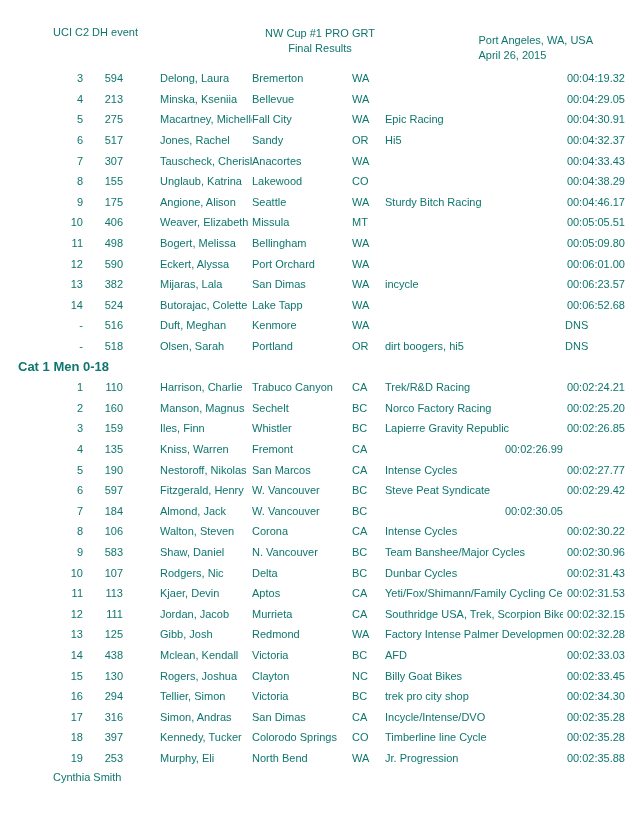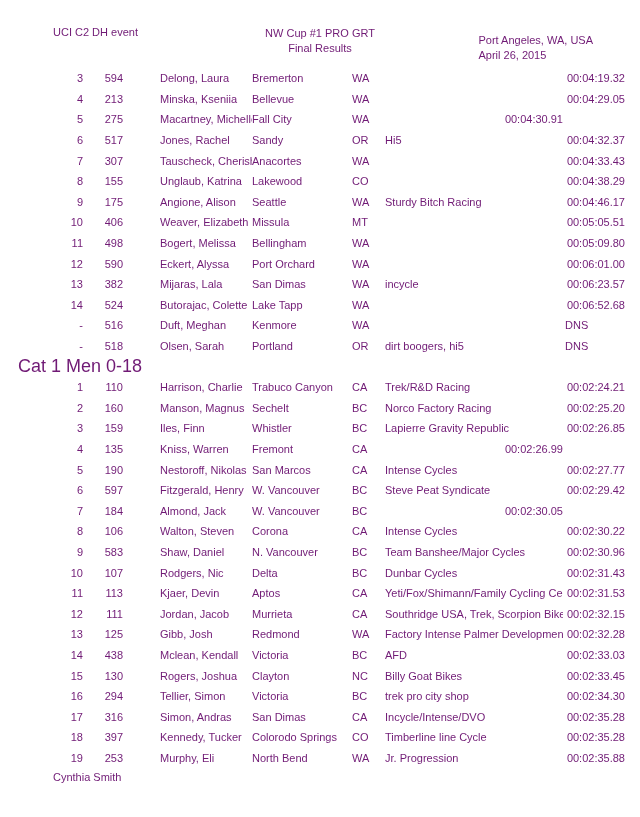--- a/index.html
+++ b/index.html
@@ -1,21 +1,21 @@
 <!DOCTYPE html>
 <html><head>
 <meta charset="utf-8">
 <style>
   html, body { margin: 0; padding: 0; background: #ffffff; }
   .page {
     position: relative;
     width: 640px;
     height: 817px;
     background: #ffffff;
-    color: #701a75;
+    color: #0f766e;
     font-family: "Liberation Sans", sans-serif;
     overflow: hidden;
   }
   
   header { position: relative; height: 68px; font-size: 11px; }
   .h-left   { position: absolute; left: 53px; top: 26px; white-space: nowrap; }
   .h-center { position: absolute; left: 0; right: 0; top: 26px; text-align: center; line-height: 15px; }
   .h-right  { position: absolute; right: 47px; top: 33px; text-align: left; line-height: 15px; }
   
   main { position: relative; }
@@ -33,21 +33,22 @@
   .c-city  { }
   .c-state { }
   .c-team  { }
   .c-time  { text-align: right; overflow: visible; }
   .c-time.dns { text-align: left; padding-left: 2px; }
   .section-title {
     height: 20.6px;
     display: flex;
     align-items: center;
     padding-left: 18px;
-    font-size: 18px;
+    font-size: 13px;
+    font-weight: bold;
   }
   
   footer {
     padding-left: 53px;
     padding-top: 3px;
     font-size: 11px;
     line-height: 13.5px;
   }
 </style>
 </head>
@@ -85,20 +86,21 @@
         <div class="c-state">WA</div>
         <div class="c-team"></div>
         <div class="c-time">00:04:29.05</div>
       </div>
       <div class="row">
         <div class="c-place">5</div>
         <div class="c-bib">275</div>
         <div class="c-name">Macartney, Michelle</div>
         <div class="c-city">Fall City</div>
         <div class="c-state">WA</div>
+        <div class="c-team">Epic Racing</div>
         <div class="c-time">00:04:30.91</div>
       </div>
       <div class="row">
         <div class="c-place">6</div>
         <div class="c-bib">517</div>
         <div class="c-name">Jones, Rachel</div>
         <div class="c-city">Sandy</div>
         <div class="c-state">OR</div>
         <div class="c-team">Hi5</div>
         <div class="c-time">00:04:32.37</div>

